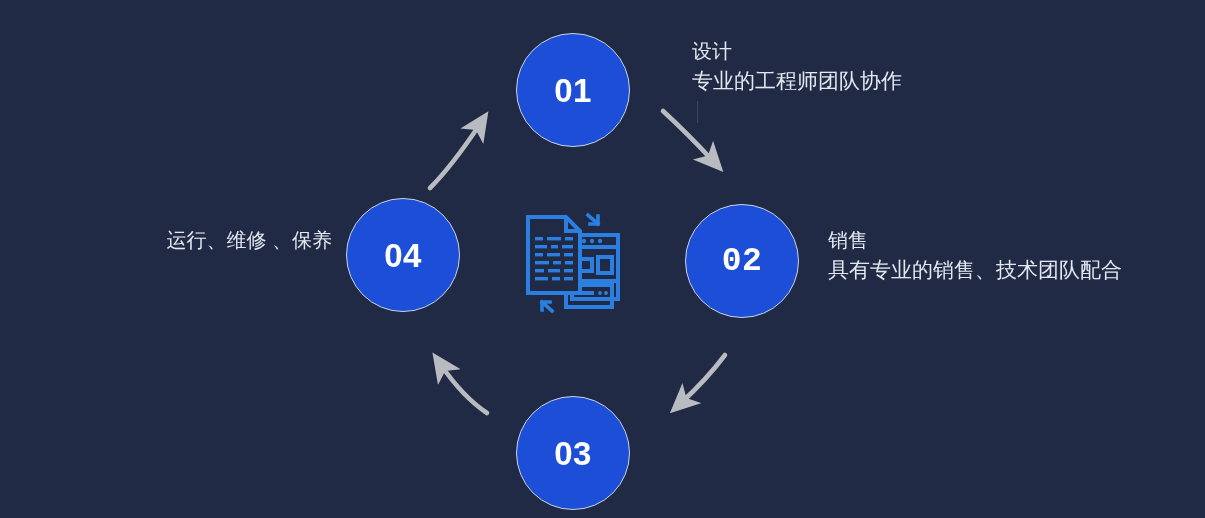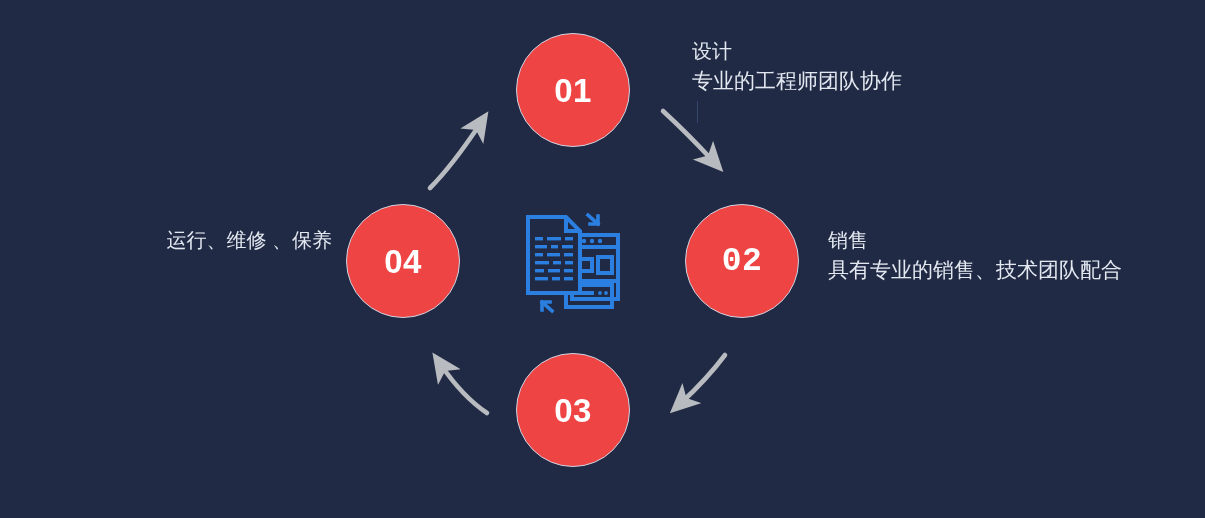--- a/index.html
+++ b/index.html
@@ -15,41 +15,41 @@
     overflow: hidden;
     font-family: "Liberation Sans", "DejaVu Sans", sans-serif;
   }
 
   
   .node-circle {
     position: absolute;
     width: 114px;
     height: 114px;
     border-radius: 50%;
-    background: #ef4444;
+    background: #1d4ed8;
     border: 1.5px solid #c9d4e2;
     box-sizing: border-box;
     display: flex;
     align-items: center;
     justify-content: center;
     box-shadow: 0 0 0 0 rgba(0,0,0,0);
   }
   .node-circle .num {
     color: #ffffff;
     font-size: 33px;
     font-weight: bold;
     letter-spacing: 0.5px;
     line-height: 1;
     user-select: none;
   }
 
   #circle-01 { left: 516px; top: 33px; }
   #circle-02 { left: 685px; top: 204px; font-family: Liberation Mono, monospace; }
-  #circle-03 { left: 516px; top: 353px; }
-  #circle-04 { left: 346px; top: 204px; }
+  #circle-03 { left: 516px; top: 396px; }
+  #circle-04 { left: 346px; top: 198px; }
 
   
   #center-icon {
     position: absolute;
     left: 522px;
     top: 207px;
     width: 110px;
     height: 112px;
   }
 

